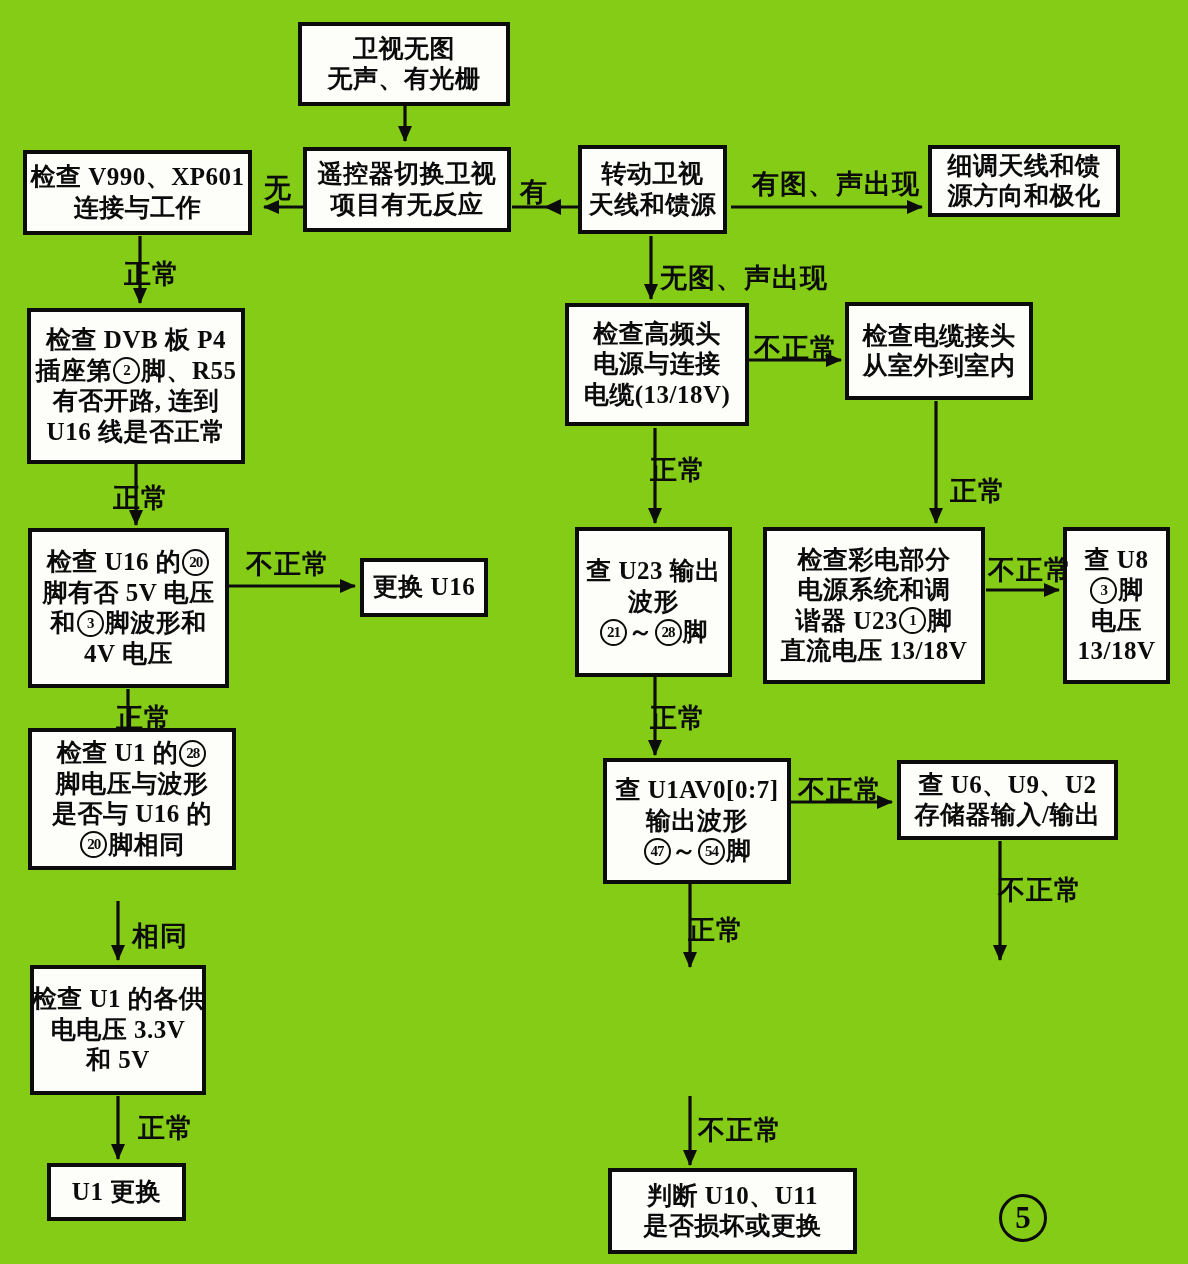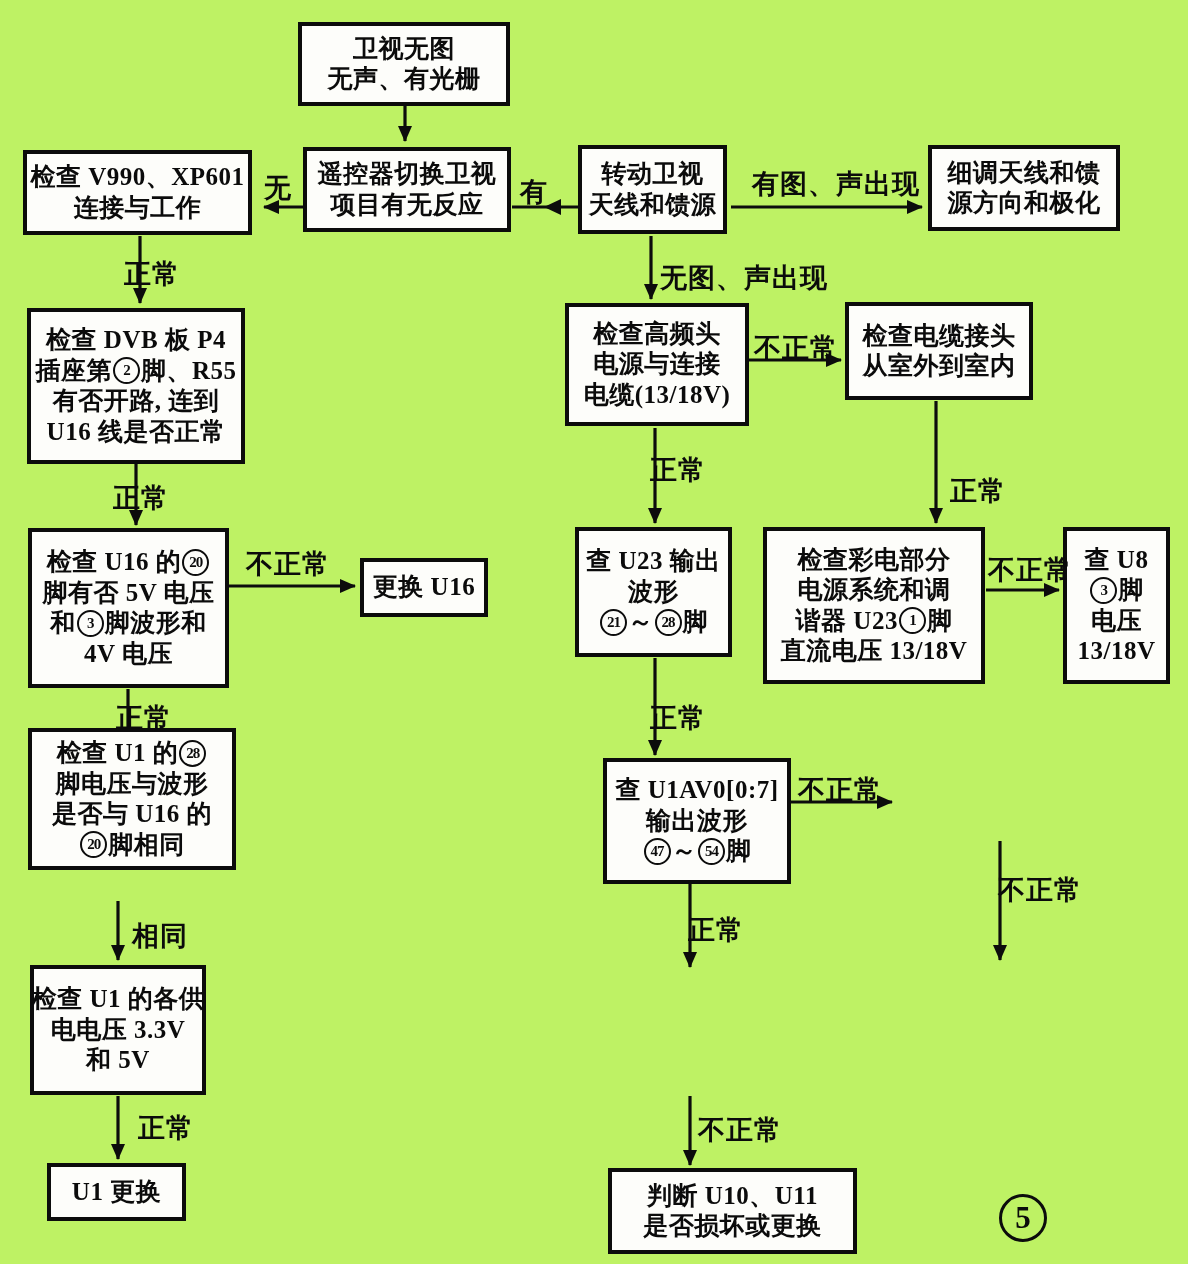--- a/index.html
+++ b/index.html
@@ -1,18 +1,18 @@
 <!DOCTYPE html>
 <html><head>
 <meta charset="utf-8">
 <style>
   html,body{margin:0;padding:0;background:#e8e8e4;}
   .page{
     position:relative;width:1188px;height:1264px;margin:0 auto;
-    background:#bef264;color:#0b0b0b;
+    background:#84cc16;color:#0b0b0b;
     font-family:"Liberation Serif","DejaVu Serif",serif;
     overflow:hidden;
   }
   .node{
     position:absolute;box-sizing:border-box;
     border:4px solid #0c0c0c;background:#fdfdfa;
     display:flex;flex-direction:column;justify-content:center;align-items:center;
     text-align:center;font-weight:700;font-size:25px;line-height:1.22;
     padding:4px 3px;letter-spacing:0.5px;
   }
@@ -167,21 +167,21 @@
       </div>
     </div>
   <div class="node" style="left:578px;top:145px;width:149px;height:89px">
       <div class="bline">
         <span>转动卫视</span>
       </div>
       <div class="bline">
         <span>天线和馈源</span>
       </div>
     </div>
-  <div class="node" style="left:928px;top:145px;width:192px;height:86px">
+  <div class="node" style="left:928px;top:145px;width:192px;height:72px">
       <div class="bline">
         <span>细调天线和馈</span>
       </div>
       <div class="bline">
         <span>源方向和极化</span>
       </div>
     </div>
   <div class="node" style="left:565px;top:303px;width:184px;height:123px">
       <div class="bline">
         <span>检查高频头</span>
@@ -194,21 +194,21 @@
       </div>
     </div>
   <div class="node" style="left:845px;top:302px;width:188px;height:98px">
       <div class="bline">
         <span>检查电缆接头</span>
       </div>
       <div class="bline">
         <span>从室外到室内</span>
       </div>
     </div>
-  <div class="node" style="left:575px;top:527px;width:157px;height:130px">
+  <div class="node" style="left:575px;top:527px;width:157px;height:150px">
       <div class="bline">
         <span>查 U23 输出</span>
       </div>
       <div class="bline">
         <span>波形</span>
       </div>
       <div class="bline">
         <span class="circ">21</span>
         <span>～</span>
         <span class="circ">28</span>
@@ -251,20 +251,28 @@
         <span>查 U1AV0[0:7]</span>
       </div>
       <div class="bline">
         <span>输出波形</span>
       </div>
       <div class="bline">
         <span class="circ">47</span>
         <span>～</span>
         <span class="circ">54</span>
         <span>脚</span>
+      </div>
+    </div>
+  <div class="node" style="left:897px;top:760px;width:221px;height:80px">
+      <div class="bline">
+        <span>查 U6、U9、U2</span>
+      </div>
+      <div class="bline">
+        <span>存储器输入/输出</span>
       </div>
     </div>
   <div class="node" style="left:608px;top:1168px;width:249px;height:86px">
       <div class="bline">
         <span>判断 U10、U11</span>
       </div>
       <div class="bline">
         <span>是否损坏或更换</span>
       </div>
     </div>

